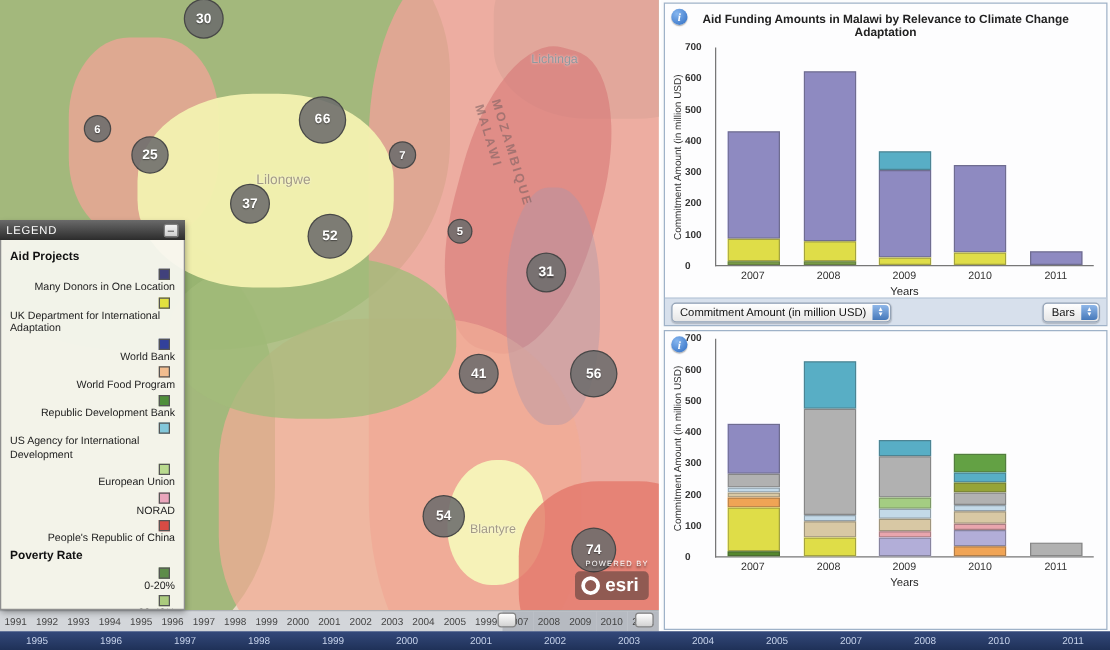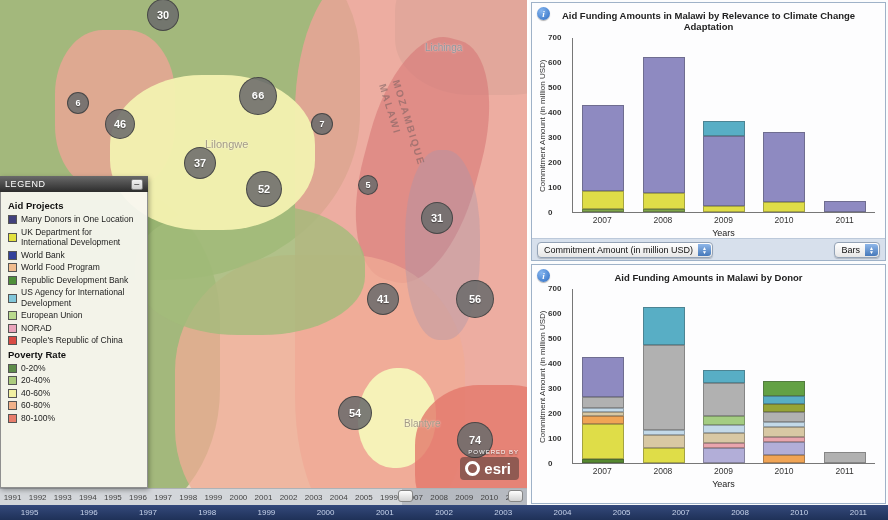--- a/index.html
+++ b/index.html
@@ -19,37 +19,37 @@
   .b-salmon-s   { left:175px; top:255px;  width:290px; height:290px; background:rgba(240,172,150,.75); border-radius:40%; }
   .b-green-c    { left:135px; top:205px;  width:230px; height:130px; background:rgba(163,188,123,.8); border-radius:45%; }
   .b-yellow-c   { left:110px; top:75px;   width:205px; height:155px; background:rgba(243,241,175,.97); border-radius:45%; }
   .b-lake       { left:405px; top:150px;  width:75px;  height:190px; background:rgba(170,150,170,.4); border-radius:45%; }
   .b-yellow-bl  { left:358px; top:368px;  width:78px;  height:100px; background:rgba(246,244,185,.97); border-radius:50% 45% 50% 45%; }
   .b-red-se     { left:415px; top:385px;  width:160px; height:150px; background:rgba(228,120,108,.8); border-radius:40%; }
 
   .map-label { position:absolute; text-shadow:0 0 2px rgba(255,255,255,.8); }
   #lbl-lilongwe { left:205px; top:138px; font-size:11px; color:#a39a87; }
   #lbl-lichinga { left:425px; top:42px;  font-size:10px; color:#8e989e; }
-  #lbl-blantyre { left:404px; top:418px; font-size:10px; color:#a39a87; }
+  #lbl-blantyre { left:376px; top:418px; font-size:10px; color:#a39a87; }
   #border-label { position:absolute; left:402px; top:78px; transform:rotate(73deg); transform-origin:left top;
                   font-size:10px; font-weight:bold; letter-spacing:2px; color:rgba(125,98,98,.6); line-height:14px; text-shadow:none; }
 
   .cluster { position:absolute; background:rgba(108,108,108,.88); border:1px solid rgba(66,66,66,.9); border-radius:50%;
              color:#fff; font-weight:bold; display:flex; align-items:center; justify-content:center;
              text-shadow:0 1px 1px rgba(0,0,0,.45); }
 
   
   #legend { position:absolute; left:0; top:176px; width:148px; z-index:6; box-shadow:1px 2px 5px rgba(0,0,0,.35); }
   #legend-header { height:16px; background:linear-gradient(#6a6a6a,#2c2c2c); color:#fff; font-size:9px; letter-spacing:.6px;
                    display:flex; align-items:center; justify-content:space-between; padding:0 5px; }
   #legend-min { width:12px; height:11px; background:linear-gradient(#f2f2f2,#cfcfcf); color:#222; border:1px solid #7e7e7e;
                 border-radius:2px; font-size:9px; line-height:9px; text-align:center; cursor:pointer; }
   #legend-body { background:rgba(248,247,240,.94); border:1px solid #8f8f8f; border-top:none; padding:5px 7px; height:296px; overflow:hidden; }
   .legend-sec { font-weight:bold; font-size:9.5px; color:#111; margin:3px 0 3px; }
-  .legend-item { display:flex; align-items:center; margin-bottom:2px; }
+  .legend-item { display:flex; align-items:flex-end; margin-bottom:2px;flex-direction:column; }
   .swatch { width:9px; height:9px; border:1px solid #555; margin:1px 4px 0 0; flex-shrink:0; }
   .legend-label { font-size:8.5px; line-height:10.5px; color:#222; }
 
   
   #esri { position:absolute; right:8px; bottom:8px; display:flex; flex-direction:column; align-items:flex-end; z-index:5; }
   #powered { font-size:6px; color:#fff; letter-spacing:1px; text-shadow:0 1px 2px rgba(0,0,0,.7); margin-bottom:2px; }
   #esri-logo { display:flex; align-items:center; background:rgba(40,40,40,.45); border-radius:4px; padding:3px 8px 3px 5px; }
   #esri-ring { width:15px; height:15px; border:3px solid #fff; border-radius:50%; margin-right:4px; }
   #esri-text { color:#fff; font-size:15px; font-weight:bold; }
 
@@ -132,21 +132,21 @@
 
       <div id="esri">
         <div id="powered">POWERED BY</div>
         <div id="esri-logo">
           <div id="esri-ring"></div>
           <div id="esri-text">esri</div>
         </div>
       </div>
     <div class="cluster" style="left: 147px; top: -1px; width: 32px; height: 32px; font-size: 11px;">30</div>
         <div class="cluster" style="left: 67px; top: 92px; width: 22px; height: 22px; font-size: 9px;">6</div>
-        <div class="cluster" style="left: 105px; top: 109px; width: 30px; height: 30px; font-size: 11px;">46</div>
+        <div class="cluster" style="left: 105px; top: 109px; width: 30px; height: 30px; font-size: 11px;">25</div>
         <div class="cluster" style="left: 239px; top: 77px; width: 38px; height: 38px; font-size: 11px; font-family: Liberation Mono, monospace;">66</div>
         <div class="cluster" style="left: 311px; top: 113px; width: 22px; height: 22px; font-size: 9px;">7</div>
         <div class="cluster" style="left: 184px; top: 147px; width: 32px; height: 32px; font-size: 11px;">37</div>
         <div class="cluster" style="left: 246px; top: 171px; width: 36px; height: 36px; font-size: 11px;">52</div>
         <div class="cluster" style="left: 358px; top: 175px; width: 20px; height: 20px; font-size: 9px;">5</div>
         <div class="cluster" style="left: 421px; top: 202px; width: 32px; height: 32px; font-size: 11px;">31</div>
         <div class="cluster" style="left: 367px; top: 283px; width: 32px; height: 32px; font-size: 11px;">41</div>
         <div class="cluster" style="left: 456px; top: 280px; width: 38px; height: 38px; font-size: 11px;">56</div>
         <div class="cluster" style="left: 338px; top: 396px; width: 34px; height: 34px; font-size: 11px;">54</div>
         <div class="cluster" style="left: 457px; top: 422px; width: 36px; height: 36px; font-size: 11px;">74</div>
@@ -158,21 +158,21 @@
         <span id="legend-min">–</span>
       </div>
       <div id="legend-body">
           <div class="legend-sec">Aid Projects</div>
           <div class="legend-item">
             <span class="swatch" style="background: rgb(65, 65, 124);"></span>
             <span class="legend-label">Many Donors in One Location</span>
           </div>
           <div class="legend-item">
             <span class="swatch" style="background: rgb(227, 225, 63);"></span>
-            <span class="legend-label">UK Department for International Development</span>
+            <span class="legend-label">UK Department for International Adaptation</span>
           </div>
           <div class="legend-item">
             <span class="swatch" style="background: rgb(50, 64, 155);"></span>
             <span class="legend-label">World Bank</span>
           </div>
           <div class="legend-item">
             <span class="swatch" style="background: rgb(242, 189, 143);"></span>
             <span class="legend-label">World Food Program</span>
           </div>
           <div class="legend-item">
@@ -311,21 +311,20 @@
           <span class="dd-cap">
             <span class="dd-arrow">▲</span>
             <span class="dd-arrow">▼</span>
           </span>
         </div>
       </div>
     </div>
 
     <div class="panel" id="panel-bottom">
       <div class="info">i</div>
-      <div class="chart-title">Aid Funding Amounts in Malawi by Donor</div>
       <div class="chart-body">
         <div class="ylabel">Commitment Amount (in million USD)</div>
         <div class="yticks">
             <div class="ytick">700</div>
             <div class="ytick">600</div>
             <div class="ytick">500</div>
             <div class="ytick">400</div>
             <div class="ytick">300</div>
             <div class="ytick">200</div>
             <div class="ytick">100</div>

